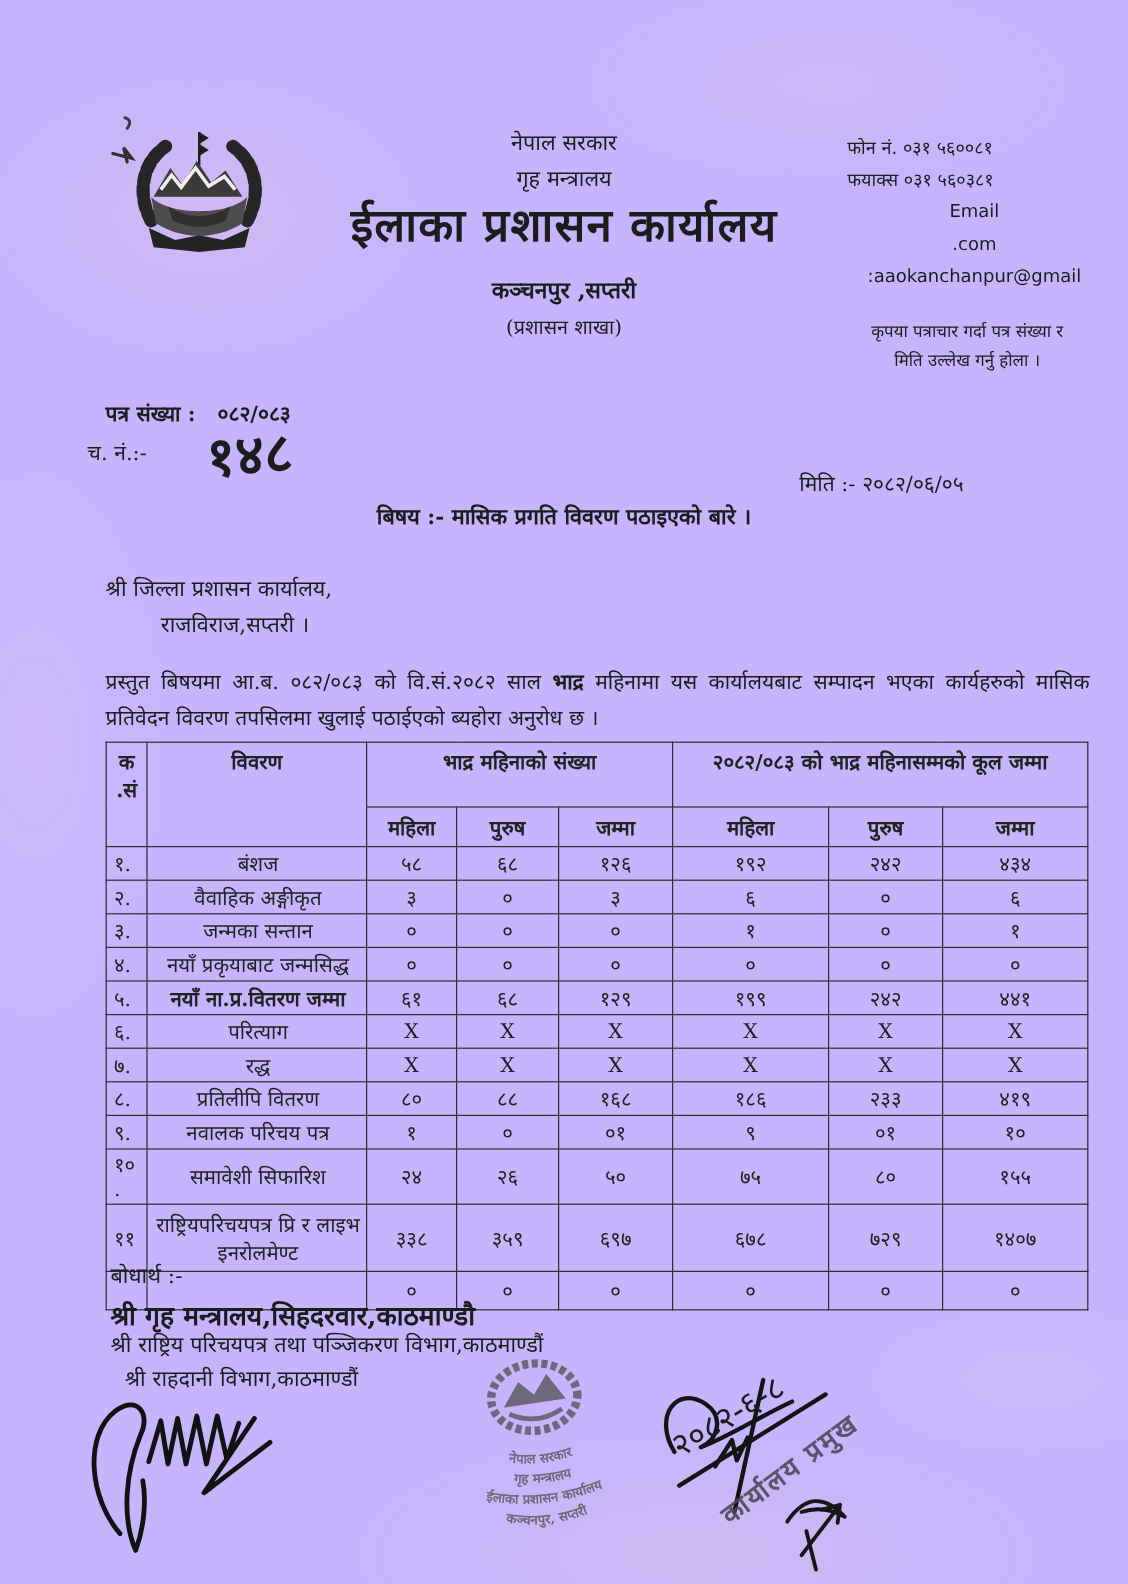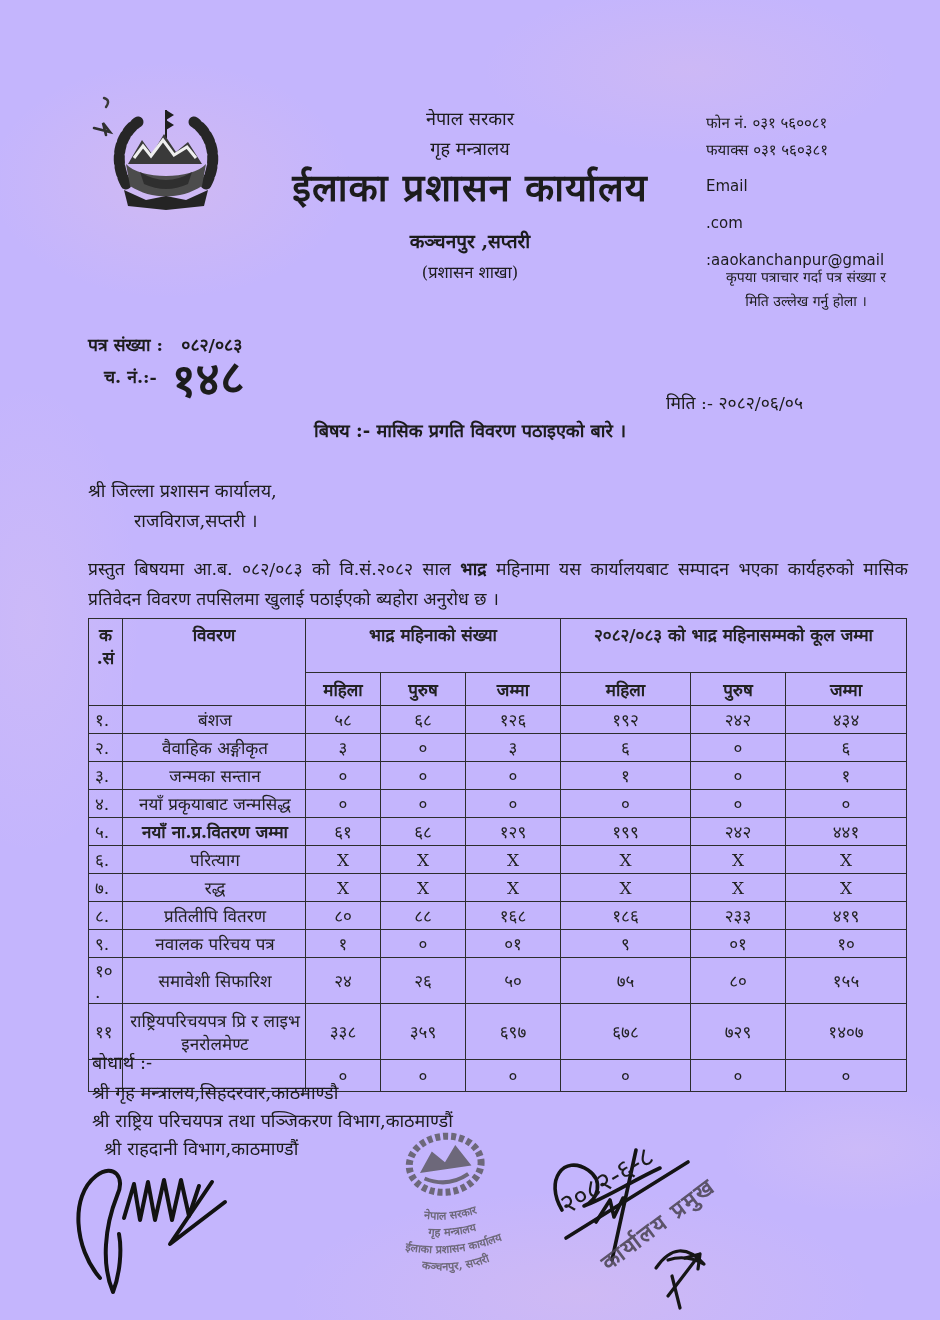--- a/index.html
+++ b/index.html
@@ -23,26 +23,26 @@
   .ctr{left:0; right:0; text-align:center;}
 
   .govt-line{top:106px; font-size:18px;}
   .ministry-line{top:136px; font-size:18px;}
   .office-title{top:160px; font-size:38px; font-weight:800; letter-spacing:1px;}
   .location-line{top:228px; font-size:19px; font-weight:700;}
   .branch-line{top:260px; font-size:16.5px;}
 
   .contact{left:706px; top:110px; width:212px; font-size:15px; line-height:1.78;
            font-family:"DejaVu Sans","Liberation Sans",sans-serif;}
-  .contact .c-center{text-align:left;margin-top:10px;}
+  .contact .c-center{text-align:center;}
   .note{left:694px; top:266px; width:224px; font-size:14px; line-height:1.7;
         text-align:center; white-space:pre-line;}
 
   .ref-line{left:88px; top:332px; font-size:17.5px; font-weight:600;}
-  .disp-line{left:104px; top:364px; font-size:17.5px; font-weight:700;}
+  .disp-line{left:73px; top:364px; font-size:17.5px; font-weight:400;}
   .disp-hand{left:172px; top:346px; font-size:46px; transform:rotate(-4deg);
              font-family:"DejaVu Sans","Liberation Sans",sans-serif; font-weight:600;}
   .date-line{left:666px; top:390px; font-size:17.5px;}
   .subject-line{top:418px; font-size:18px; font-weight:700;}
   .subject-line .s-label{font-weight:600;}
 
   .recip1{left:88px; top:478px; font-size:18px;}
   .recip2{left:134px; top:508px; font-size:18px;}
 
   .body-par{left:88px; top:554px; width:820px; font-size:17.5px; line-height:1.72;
@@ -63,21 +63,21 @@
   tr.h2 th{height:30px; vertical-align:middle; padding-top:1px;}
   table.rep td{text-align:center; vertical-align:middle; height:25px;}
   table.rep td.label-cell{text-align:center; padding-left:7px;}
   table.rep td.sn-cell{text-align:left; padding-left:6px;}
   tr.bold-row td.label-cell{font-weight:700;}
   tr.r10{height:36px;}
   tr.tall{height:56px;margin-left:15px;}
   tr.lastr{height:32px;}
 
   .cc-label{left:92px; top:1050px; font-size:18px;}
-  .cc1{left:92px; top:1080px; font-size:18px;}
+  .cc1{left:92px; top:1080px; font-size:22px;font-weight:bold;}
   .cc2{left:92px; top:1108px; font-size:18px;}
   .cc3{left:104px; top:1136px; font-size:18px;}
 
   .sig-left{left:60px; top:1152px;}
   .stamp-round{left:358px; top:1128px; transform:rotate(-6deg);}
   .sig-right{left:536px; top:1142px;}
   .hand-date{left:552px; top:1190px; font-size:27px; transform:rotate(-31deg);
              transform-origin:left top; font-family:"DejaVu Sans","Liberation Sans",sans-serif;}
   .desig-stamp{left:612px; top:1246px; font-size:22px; font-weight:800; color:#4d4656;
                letter-spacing:2px; transform:rotate(-37deg); transform-origin:left bottom;

